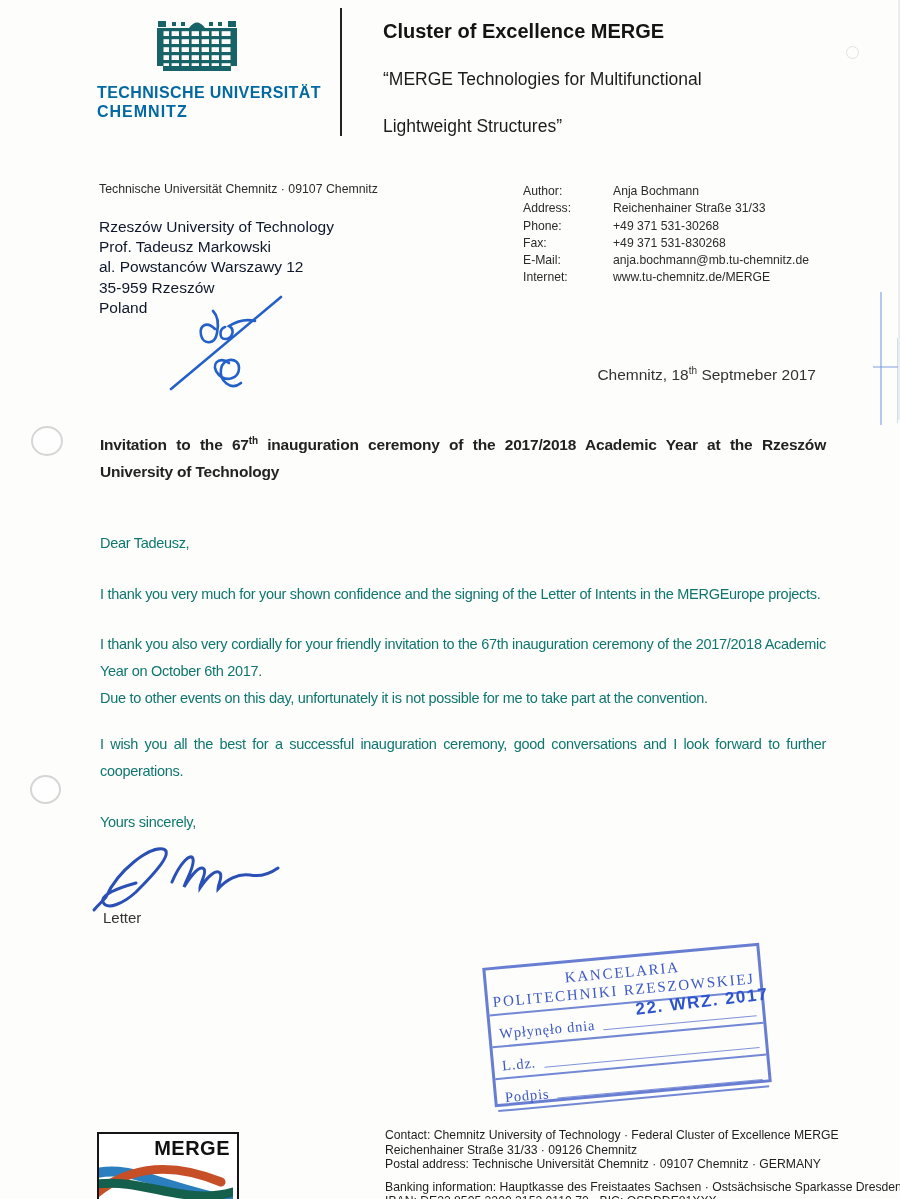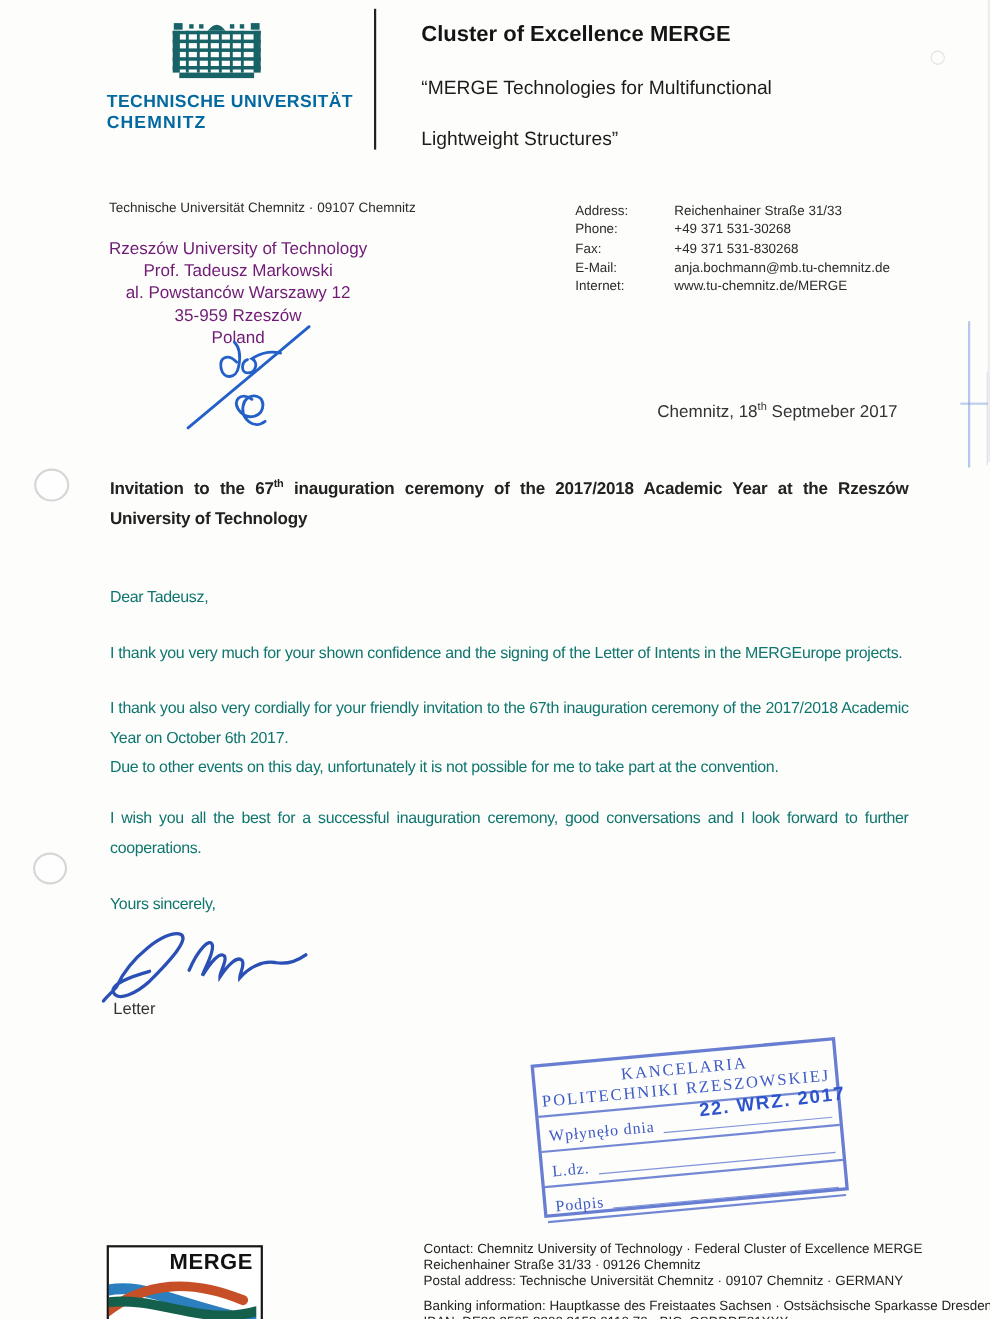--- a/index.html
+++ b/index.html
@@ -15,21 +15,21 @@
   .tu-logo svg { display:block; margin:0 auto; }
   .tu-name1 { margin-top:6px; font-size:16px; font-weight:bold; letter-spacing:0.4px; white-space:nowrap; }
   .tu-name2 { font-size:16px; font-weight:bold; letter-spacing:1px; margin-top:1px; }
   .hdr-divider { left:340px; top:8px; width:2px; height:128px; background:#222; }
   .cluster { left:383px; top:20px; }
   .cluster-title { font-size:20px; font-weight:bold; color:#141414; }
   .cluster-sub { font-size:17.5px; color:#1c1c1c; margin-top:26px; white-space:nowrap; }
 
   
   .sender-line { left:99px; top:182px; font-size:12.3px; color:#2b2b2b; white-space:nowrap; }
-  .recipient { left:99px; top:217px; font-size:15.5px; line-height:20.2px; color:#701a75;text-align:center; }
+  .recipient { left:99px; top:217px; font-size:15.5px; line-height:20.2px; color:#0f172a; }
   .contact { left:523px; top:183px; font-size:12.2px; line-height:17.3px; color:#2b2b2b; }
   .crow { display:flex; }
   .clabel { width:90px; }
   .cvalue { white-space:nowrap; }
   .dateline { left:500px; top:366px; width:316px; text-align:right; font-size:15.5px; color:#333; white-space:nowrap; }
   sup { font-size:10px; vertical-align:super; line-height:0; }
 
   
   .subject { left:100px; top:432px; width:726px; font-size:15.5px; font-weight:bold;
              letter-spacing:-0.2px; line-height:26.5px; color:#222; text-align:justify; }
@@ -135,20 +135,24 @@
     <g fill="none" stroke="#2360c8" stroke-width="2.6" stroke-linecap="round">
       <path d="M8,106 L118,14"></path>
       <path d="M52,46 C44,38 36,42 38,52 C40,62 52,62 54,50 C56,40 54,32 50,28"></path>
       <path d="M62,44 C56,46 56,56 62,56 C70,56 72,46 66,43 C74,38 84,36 92,38"></path>
       <path d="M66,80 C56,72 46,82 56,92 C63,99 76,96 76,85 C76,74 60,74 58,86 C56,98 68,108 78,100"></path>
     </g>
   </svg>
 
   <div class="abs contact">
     <div class="crow">
+      <span class="clabel">Author:</span>
+      <span class="cvalue">Anja Bochmann</span>
+    </div>
+    <div class="crow">
       <span class="clabel">Address:</span>
       <span class="cvalue">Reichenhainer Straße 31/33</span>
     </div>
     <div class="crow">
       <span class="clabel">Phone:</span>
       <span class="cvalue">+49 371 531-30268</span>
     </div>
     <div class="crow">
       <span class="clabel">Fax:</span>
       <span class="cvalue">+49 371 531-830268</span>

